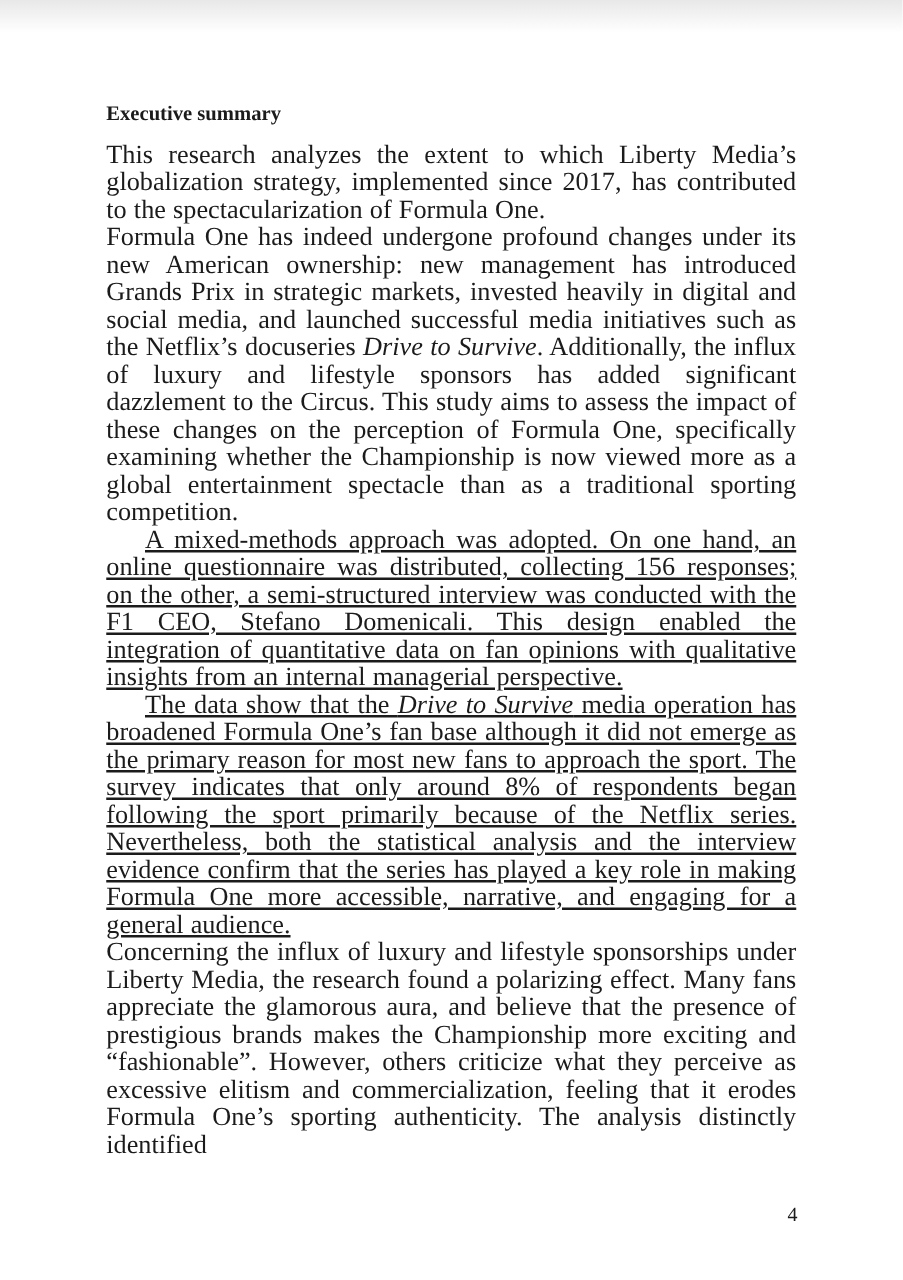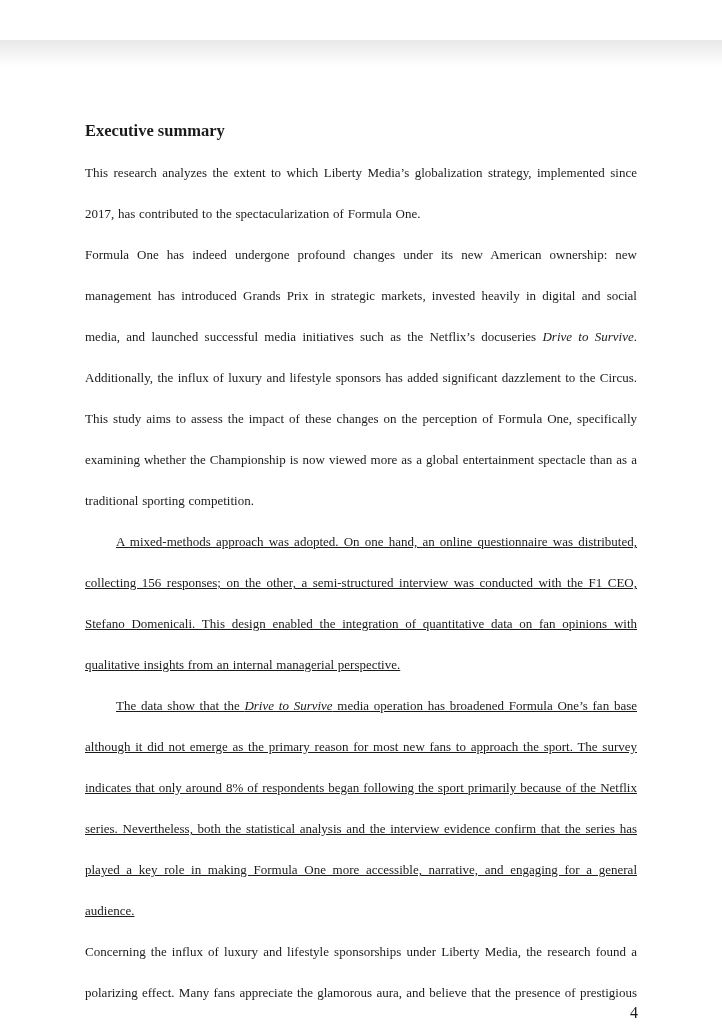--- a/index.html
+++ b/index.html
@@ -12,21 +12,20 @@
     background: #ffffff;
     overflow: hidden;
     font-family: "Liberation Serif", "DejaVu Serif", serif;
     color: #1b1b1b;
   }
   .page {
     position: relative;
     width: 722px;
     height: 872px;
     background: #ffffff;
-    margin-top: 40px;
   }
   .top-shade {
     position: absolute;
     top: 0;
     left: 0;
     width: 100%;
     height: 26px;
     background: linear-gradient(180deg, rgba(110,110,110,0.16), rgba(255,255,255,0));
     pointer-events: none;
   }
@@ -37,22 +36,22 @@
     width: 552px;
   }
   .heading {
     font-size: 16.5px;
     line-height: 34.2px;
     font-weight: 700;
     margin: 0 0 4px 0;
   }
   .para {
     margin: 0;
-    font-size: 13px;
-    line-height: 41px;
+    font-size: 21px;
+    line-height: 22px;
     text-align: justify;
     word-spacing: 0.5px;
   }
   .para.indent {
     text-indent: 31px;
     text-decoration: underline;
   }
   .italic {
     font-style: italic;
   }

